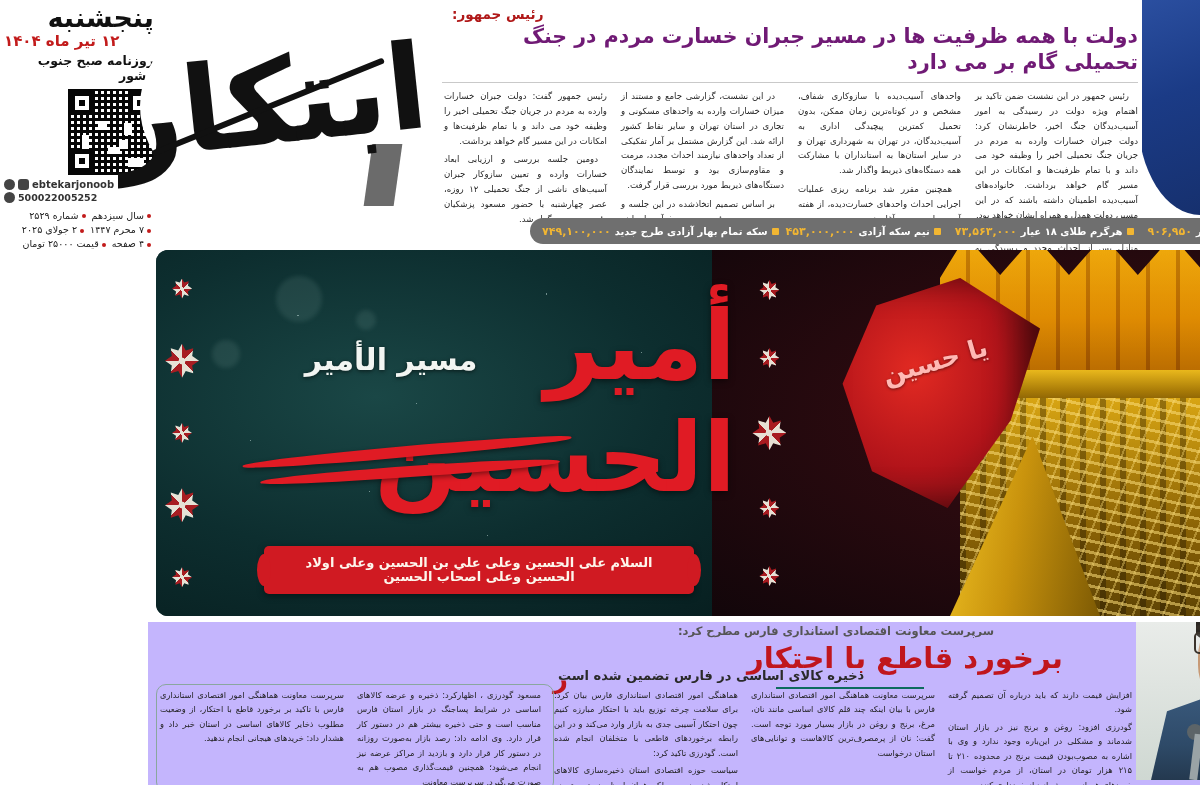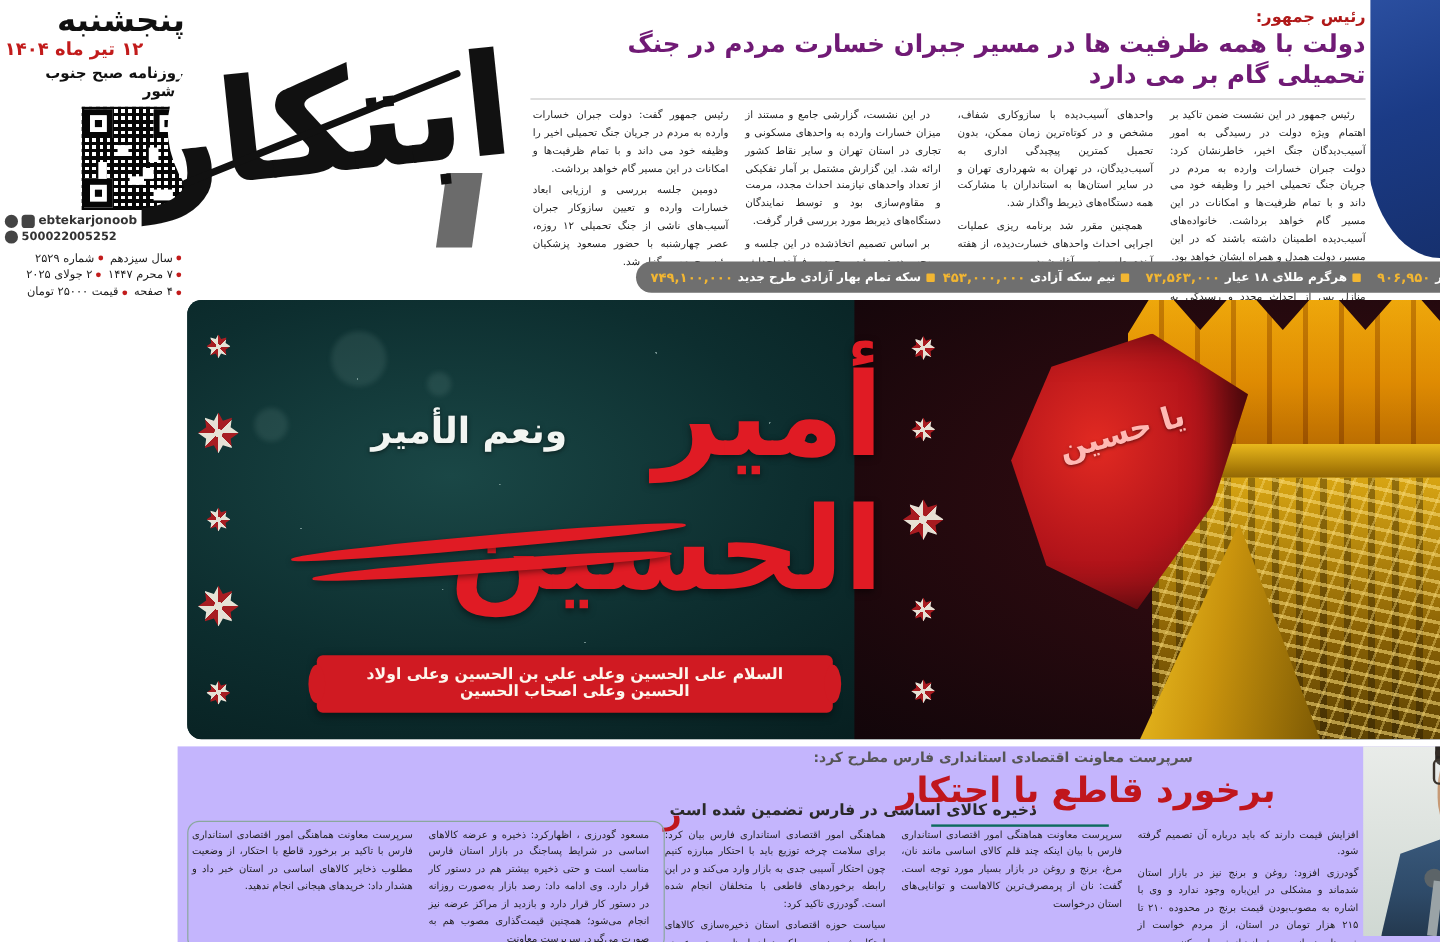--- a/index.html
+++ b/index.html
@@ -85,21 +85,21 @@
     top:110px; left:25px; transform:rotate(-22deg); border-radius:3px;
   }
   .logo-shadow{
     position:absolute; top:150px; left:250px; width:30px; height:62px;
     background:#6b6b6b; transform:skewX(-8deg);
   }
 
   
   .lead { position:absolute; top:6px; left:430px; width:708px; direction:rtl; }
   .lead-kicker {
-    text-align:right; font-size:13.5px; color:#b01818; font-weight:bold;
+    text-align:left; font-size:13.5px; color:#b01818; font-weight:bold;
     padding-left:22px; margin-bottom:2px;
   }
   .lead-head {
     text-align:right; font-size:20.5px; font-weight:bold; color:#701a75;
     line-height:1.25; padding-left:16px; letter-spacing:-0.3px;
   }
   .lead-rule { height:1px; background:#c9c9c9; margin:7px 0 6px 12px; }
   .lead-cols { display:flex; direction:rtl; gap:14px; padding-left:14px; }
   .lead-col { flex:1; }
   .lead-col p {
@@ -450,21 +450,21 @@
 
     <div class="orn-strip2">
       <div class="orn sm"></div>
       <div class="orn sm"></div>
       <div class="orn"></div>
       <div class="orn sm"></div>
       <div class="orn sm"></div>
     </div>
 
     <div class="callig-main">أمير الحسين</div>
-    <div class="callig-sub">ونعم الأمير</div>
+    <div class="callig-sub">مسیر الأمير</div>
     <div class="callig-stroke" style="left:86px;top:196px;width:330px;transform:rotate(-5deg);"></div>
     <div class="callig-stroke" style="left:104px;top:216px;width:300px;transform:rotate(-4deg);"></div>
 
     <div class="ribbon">السلام على الحسين وعلى علي بن الحسين وعلى اولاد الحسين وعلى اصحاب الحسين</div>
 
     <div class="dome-wrap">
       <div class="dome-crown"></div>
       <div class="dome-band"></div>
       <div class="dome-body">
         <div class="dome-calig"></div>

